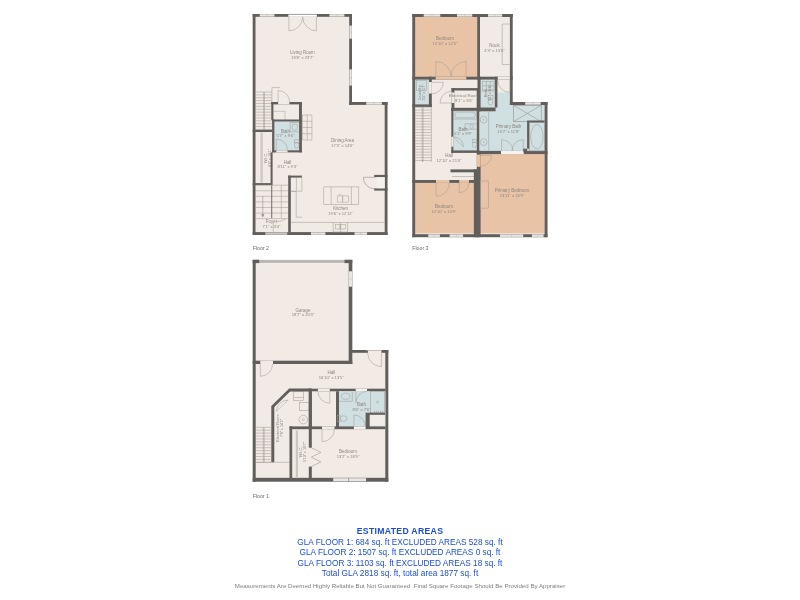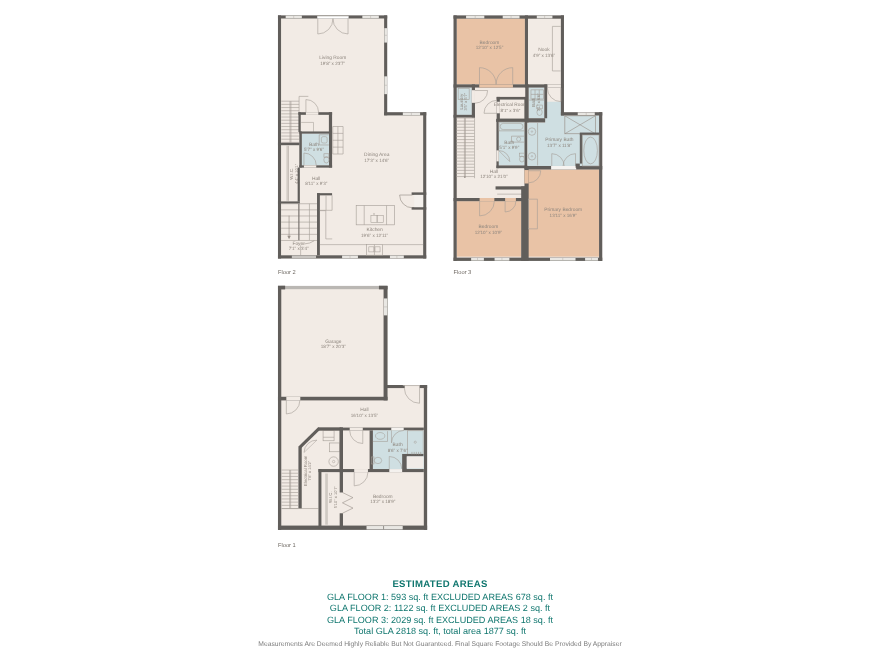--- a/index.html
+++ b/index.html
@@ -1,17 +1,17 @@
 <!DOCTYPE html>
 <html><head>
 <meta charset="utf-8">
 <style>
 html,body{margin:0;padding:0;background:#ffffff;width:800px;height:600px;overflow:hidden;}
 body{font-family:"Liberation Sans",sans-serif;position:relative;}
-#est{position:absolute;left:0;top:526px;width:800px;text-align:center;color:#0f766e;}
+#est{position:absolute;left:0;top:526px;width:800px;text-align:center;color:#1d4ed8;}
 #est h1{font-size:8.7px;margin:0 0 1.5px 0;letter-spacing:0.3px;font-weight:bold;}
 #est p{font-size:8.25px;margin:0;line-height:10.55px;}
 #foot{position:absolute;left:0;top:582.2px;width:800px;text-align:center;font-size:6.15px;color:#7e7e7e;}
 </style>
 </head>
 <body>
 
 <svg width="800" height="600" viewBox="0 0 800 600">
 
 <path d="M252.7,14 L352,14 L352,102 L387.5,102 L387.5,235 L252.7,235 Z" fill="#f2ebe5"></path>
@@ -602,19 +602,19 @@
 <path d="M 311.3,457.1 L 320.9,461.9 L 311.3,466.6" fill="none" stroke="#978f88" stroke-width="0.55"></path>
 
 <text x="348" y="452.7" font-size="4.45" fill="#8d857d" text-anchor="middle" font-family="Liberation Sans, sans-serif">Bedroom</text>
     <text x="348" y="457.59999999999997" font-size="4.15" fill="#8d857d" text-anchor="middle" font-family="Liberation Sans, sans-serif">13'2" x 18'9"</text>
 
 <text x="252.7" y="497.5" font-size="5.2" fill="#6f6963" font-family="Liberation Sans, sans-serif">Floor 1</text>
 </svg>
 
 <div id="est">
 <h1>ESTIMATED AREAS</h1>
-<p>GLA FLOOR 1: 593 sq. ft EXCLUDED AREAS 678 sq. ft</p>
-<p>GLA FLOOR 2: 1122 sq. ft EXCLUDED AREAS 2 sq. ft</p>
-<p>GLA FLOOR 3: 2029 sq. ft EXCLUDED AREAS 18 sq. ft</p>
+<p>GLA FLOOR 1: 684 sq. ft EXCLUDED AREAS 528 sq. ft</p>
+<p>GLA FLOOR 2: 1507 sq. ft EXCLUDED AREAS 0 sq. ft</p>
+<p>GLA FLOOR 3: 1103 sq. ft EXCLUDED AREAS 18 sq. ft</p>
 <p>Total GLA 2818 sq. ft, total area 1877 sq. ft</p>
 </div>
 
 <div id="foot">Measurements Are Deemed Highly Reliable But Not Guaranteed. Final Square Footage Should Be Provided By Appraiser</div>
 
 </body></html>

